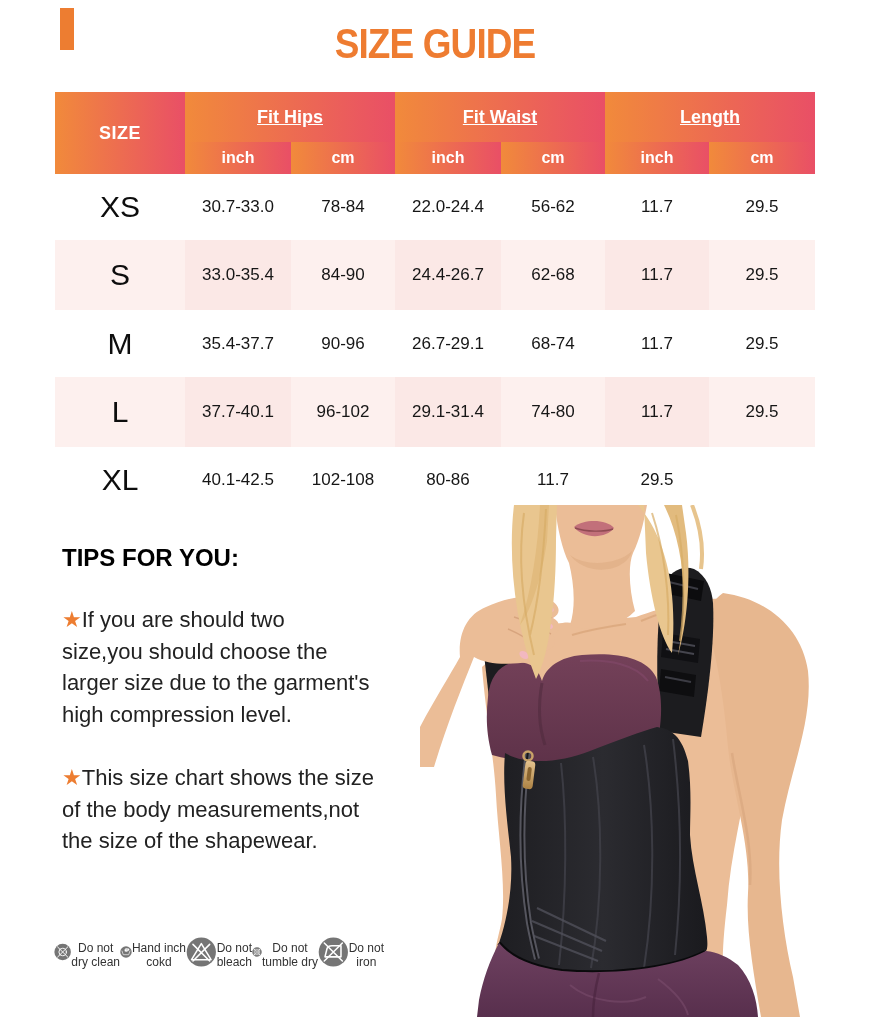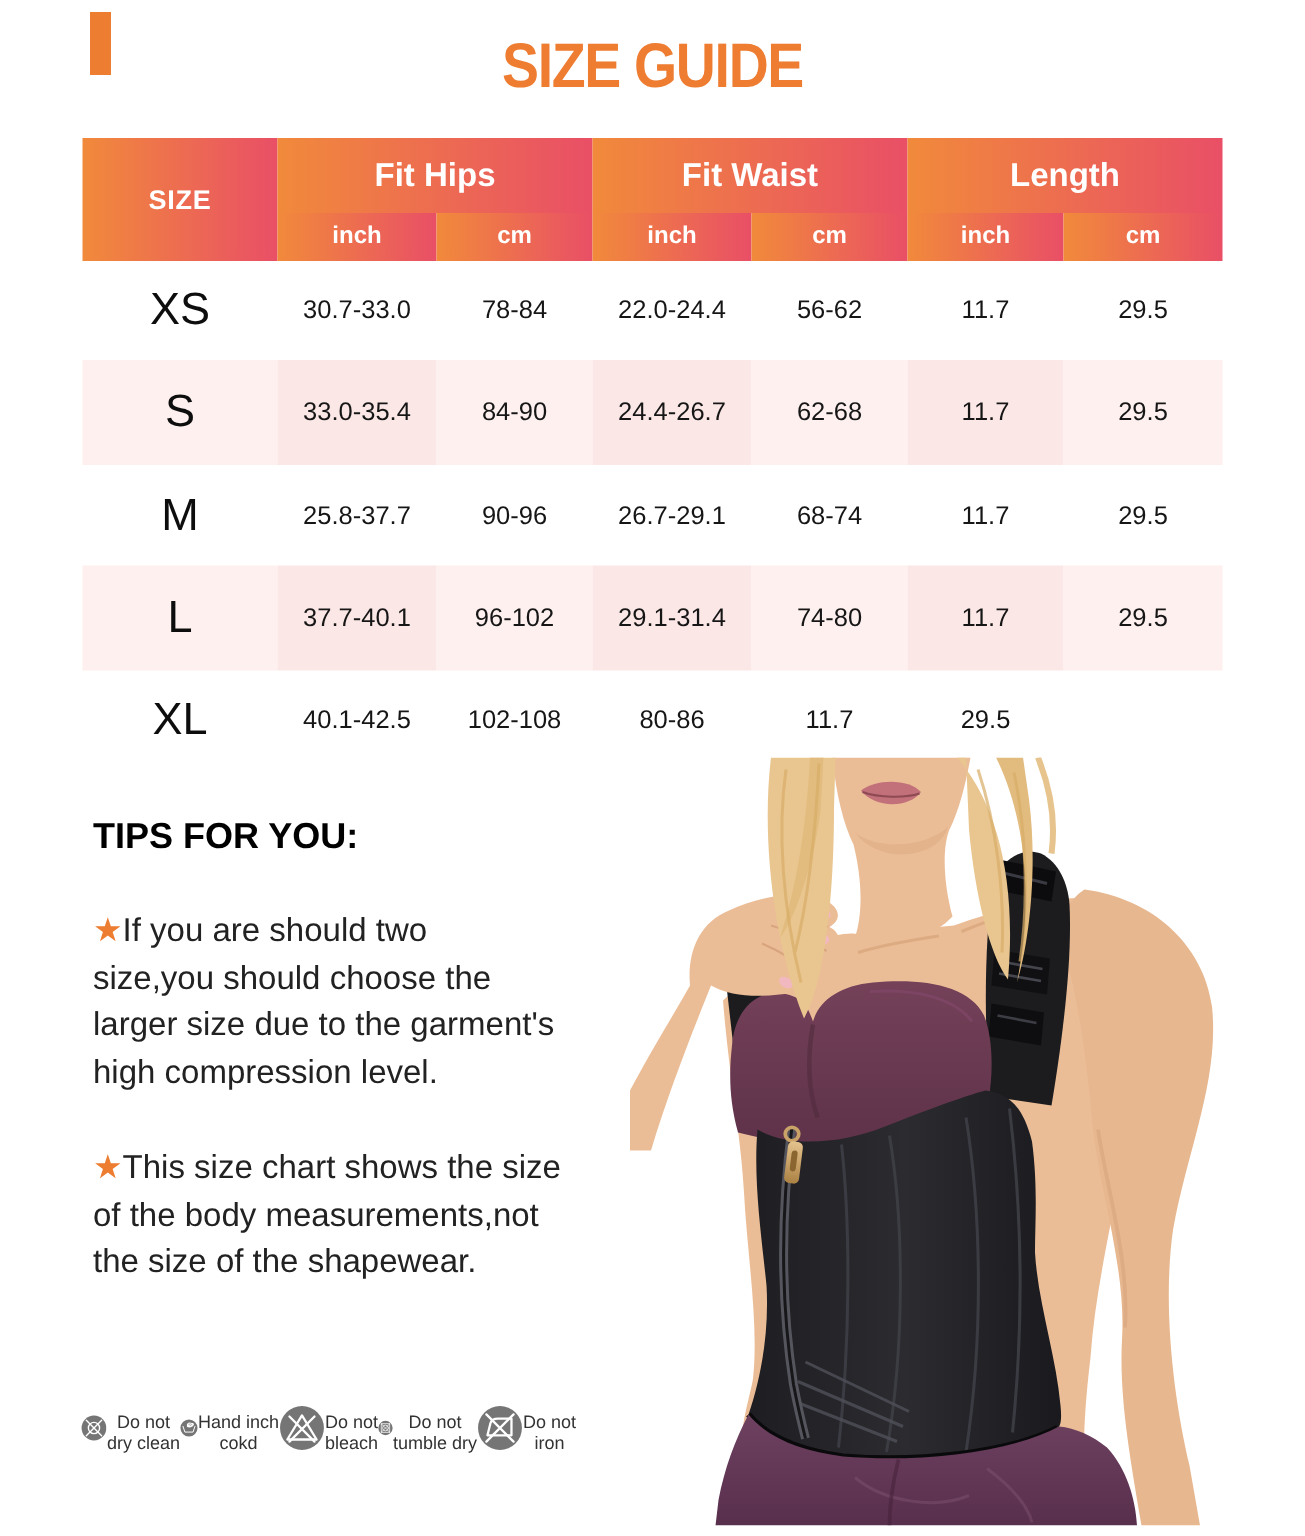--- a/index.html
+++ b/index.html
@@ -11,21 +11,21 @@
   #title-wrap{position:absolute;left:0;top:20px;width:870px;text-align:center;}
   #title{display:inline-block;font-size:42px;font-weight:700;color:#EE7C31;
          letter-spacing:-1px;transform:scaleX(.88);}
 
   
   #size-table{position:absolute;left:55px;top:92px;width:760px;display:grid;
               grid-template-columns:130px 106px 104px 106px 104px 104px 106px;
               grid-template-rows:50px 32px 66px 70px 67px 70px 66px;}
   .cell{display:flex;align-items:center;justify-content:center;}
   .hdr{background:linear-gradient(90deg,#F18A3B,#E94F66);color:#fff;font-weight:700;}
-  .group{font-size:22px;}
+  .group{font-size:18px;text-decoration:underline;}
   .unit{font-size:16px;}
   .size-head{font-size:18px;letter-spacing:.5px;}
   .data{font-size:17px;color:#161616;}
   .size-cell{font-size:30px;color:#0d0d0d;}
   .pink.codd{background:#FDF0EE;}
   .pink.ceven{background:#FBE8E6;}
 
   
   #tips-heading{position:absolute;left:62px;top:544px;font-size:24px;font-weight:700;color:#000;text-align:center;}
   .tip{position:absolute;left:62px;width:400px;font-size:22px;line-height:31.5px;color:#222;}
@@ -74,21 +74,21 @@
 
     <div class="cell size-cell pink codd">S</div>
     <div class="cell data pink ceven">33.0-35.4</div>
     <div class="cell data pink codd">84-90</div>
     <div class="cell data pink ceven">24.4-26.7</div>
     <div class="cell data pink codd">62-68</div>
     <div class="cell data pink ceven">11.7</div>
     <div class="cell data pink codd">29.5</div>
 
     <div class="cell size-cell">M</div>
-    <div class="cell data">25.8-37.7</div>
+    <div class="cell data">35.4-37.7</div>
     <div class="cell data">90-96</div>
     <div class="cell data">26.7-29.1</div>
     <div class="cell data">68-74</div>
     <div class="cell data">11.7</div>
     <div class="cell data">29.5</div>
 
     <div class="cell size-cell pink codd">L</div>
     <div class="cell data pink ceven">37.7-40.1</div>
     <div class="cell data pink codd">96-102</div>
     <div class="cell data pink ceven">29.1-31.4</div>

